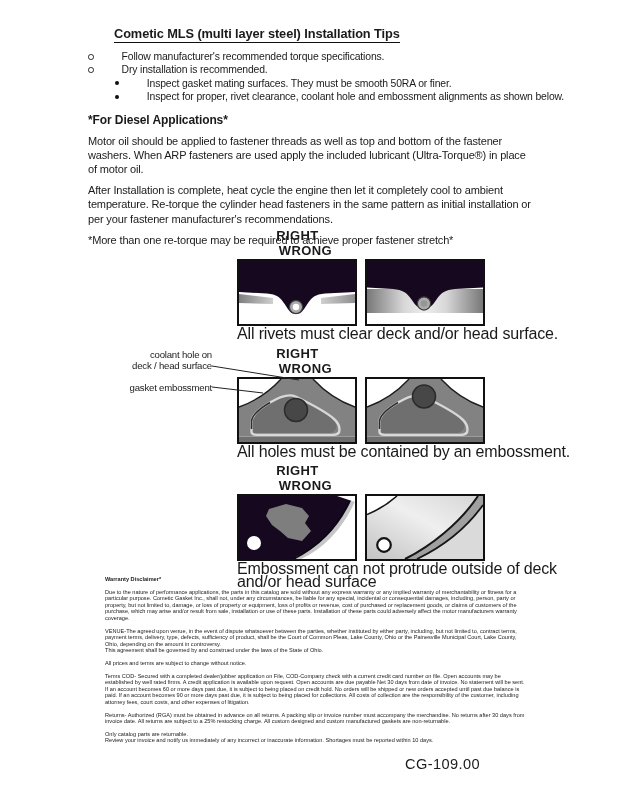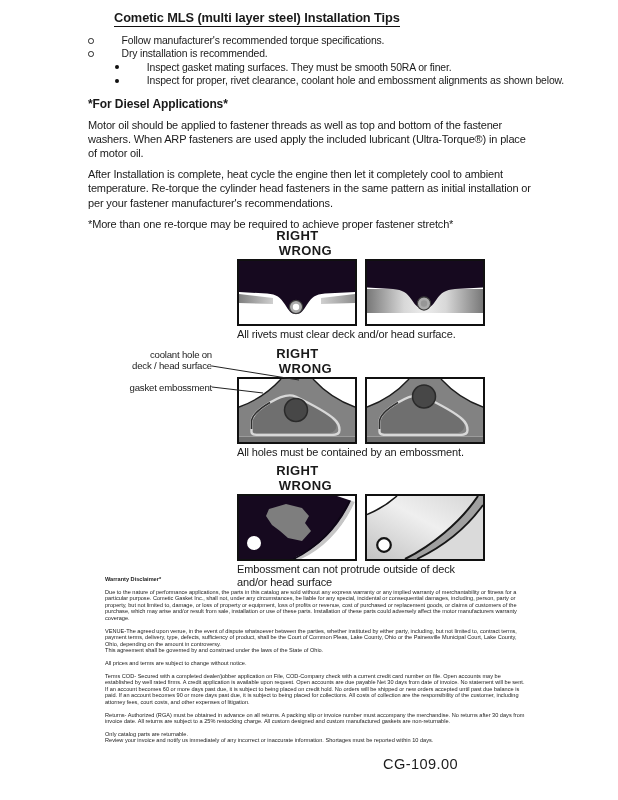--- a/index.html
+++ b/index.html
@@ -1,54 +1,54 @@
 <!DOCTYPE html>
 <html><head>
 <meta charset="utf-8">
 <style>
   html,body{margin:0;padding:0;background:#ffffff;}
   .page{position:relative;width:618px;height:800px;background:#fff;overflow:hidden;
         font-family:"Liberation Sans",sans-serif;color:#1a1a1a;}
-  .main{position:absolute;left:88px;top:8px;width:450px;}
+  .main{position:absolute;left:88px;top:24px;width:450px;}
   .title{display:inline-block;margin:0 0 7px 26px;font-size:12.8px;font-weight:bold;
          letter-spacing:-0.1px;border-bottom:1.6px solid #111;padding-bottom:1px;}
   .bullet-row{display:flex;align-items:flex-start;line-height:13.4px;font-size:10.4px;
               letter-spacing:-0.15px;white-space:nowrap;gap:24px;}
   .b-marker{flex:0 0 auto;width:3.6px;height:3.6px;border:1px solid #2a2a2a;border-radius:50%;
             margin:4px 4px 0 0;}
   .sub{margin-left:27px;}
   .sb-marker{flex:0 0 auto;width:3.8px;height:3.8px;background:#111;border-radius:50%;
              margin:4.5px 4px 0 0;}
   .diesel-head{margin:9px 0 0 0;font-size:12px;font-weight:bold;letter-spacing:-0.1px;}
   .para{margin:7px 0 0 0;font-size:11px;line-height:14.2px;letter-spacing:-0.15px;width:448px;}
   
   .figures{position:absolute;left:237px;top:228px;width:250px;}
   .fig-labels{display:flex;width:250px;flex-direction:column;}
   .fig-label{width:121px;text-align:center;font-size:13px;font-weight:bold;letter-spacing:0.4px;
              line-height:15px;}
   .fig-label + .fig-label{margin-left:8px;}
   .fig-panels{display:flex;margin-top:1px;}
   .panel{width:116px;height:63px;border:2px solid #101010;display:block;background:#fff;}
   .fig-panels .panel + .panel{margin-left:8px;}
-  .fig-caption{font-size:11px;line-height:12.5px;letter-spacing:-0.15px;margin:2px 0 5px 0;
+  .fig-caption{font-size:16px;line-height:12.5px;letter-spacing:-0.15px;margin:2px 0 5px 0;
                white-space:nowrap;}
   .fig-row{position:relative;}
   .ann{position:absolute;width:96px;text-align:right;font-size:9.6px;line-height:11px;
        letter-spacing:-0.2px;left:-121px;}
   .ann-coolant{top:3px;}
   .ann-embossment{top:36px;}
   .leader-overlay{position:absolute;left:-26px;top:10px;width:92px;height:45px;overflow:visible;
                   z-index:3;pointer-events:none;}
   
   .legal{position:absolute;left:105px;top:576px;width:422px;font-size:5.6px;line-height:6.6px;
          letter-spacing:0;color:#222;}
   .legal-head{font-weight:bold;margin:0 0 6px 0;}
   .legal p{margin:0 0 6px 0;}
   .legal p.no-gap{margin-top:-6px;}
-  .page-code{position:absolute;left:383px;top:756px;font-size:14.6px;letter-spacing:0.4px;
+  .page-code{position:absolute;left:405px;top:756px;font-size:14.6px;letter-spacing:0.4px;
              color:#1c1c1c;}
 </style>
 </head>
 <body>
 
 <div class="page">
 
   <div class="main">
     <h1 class="title">Cometic MLS (multi layer steel) Installation Tips</h1>
 

